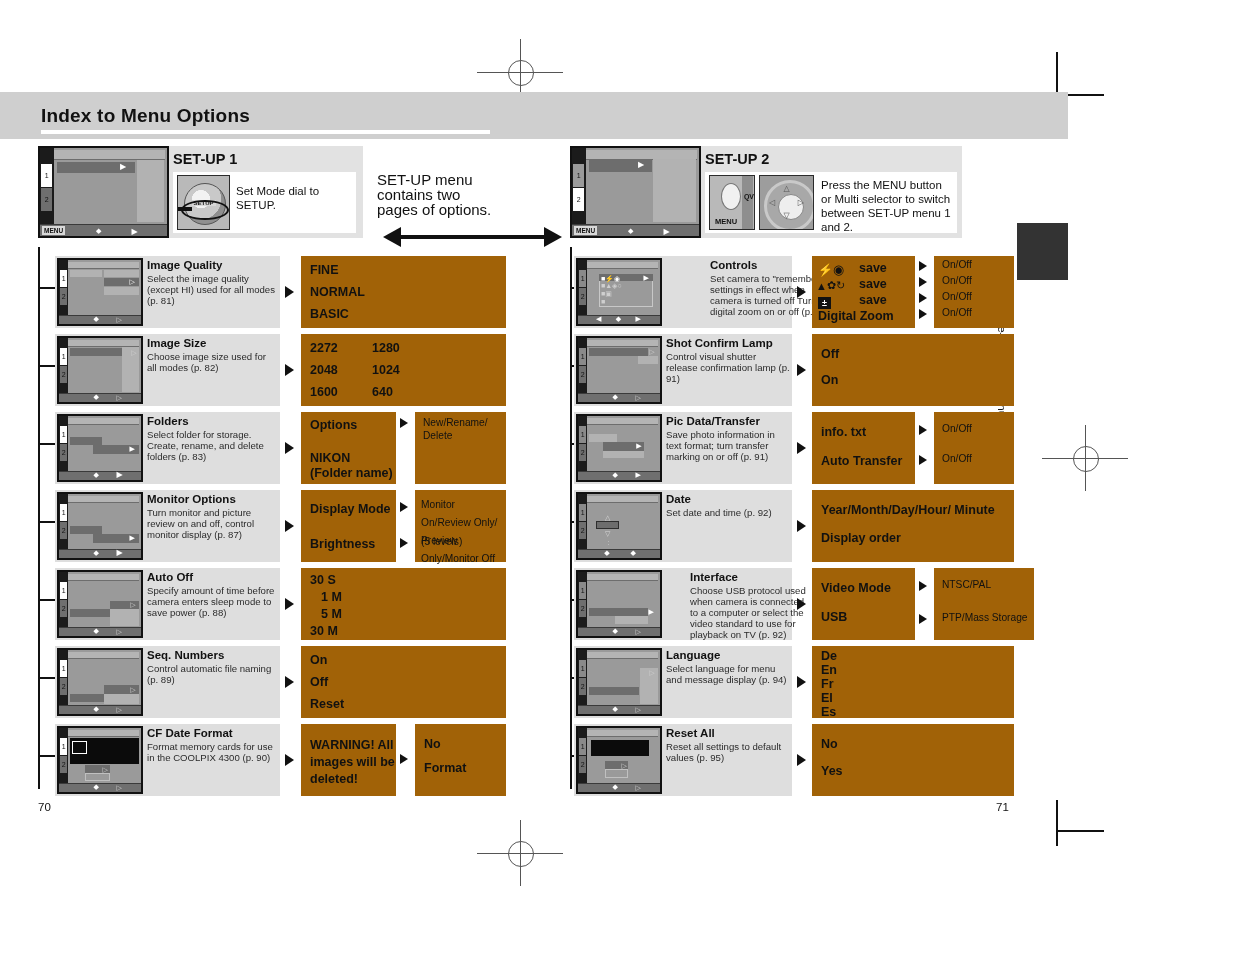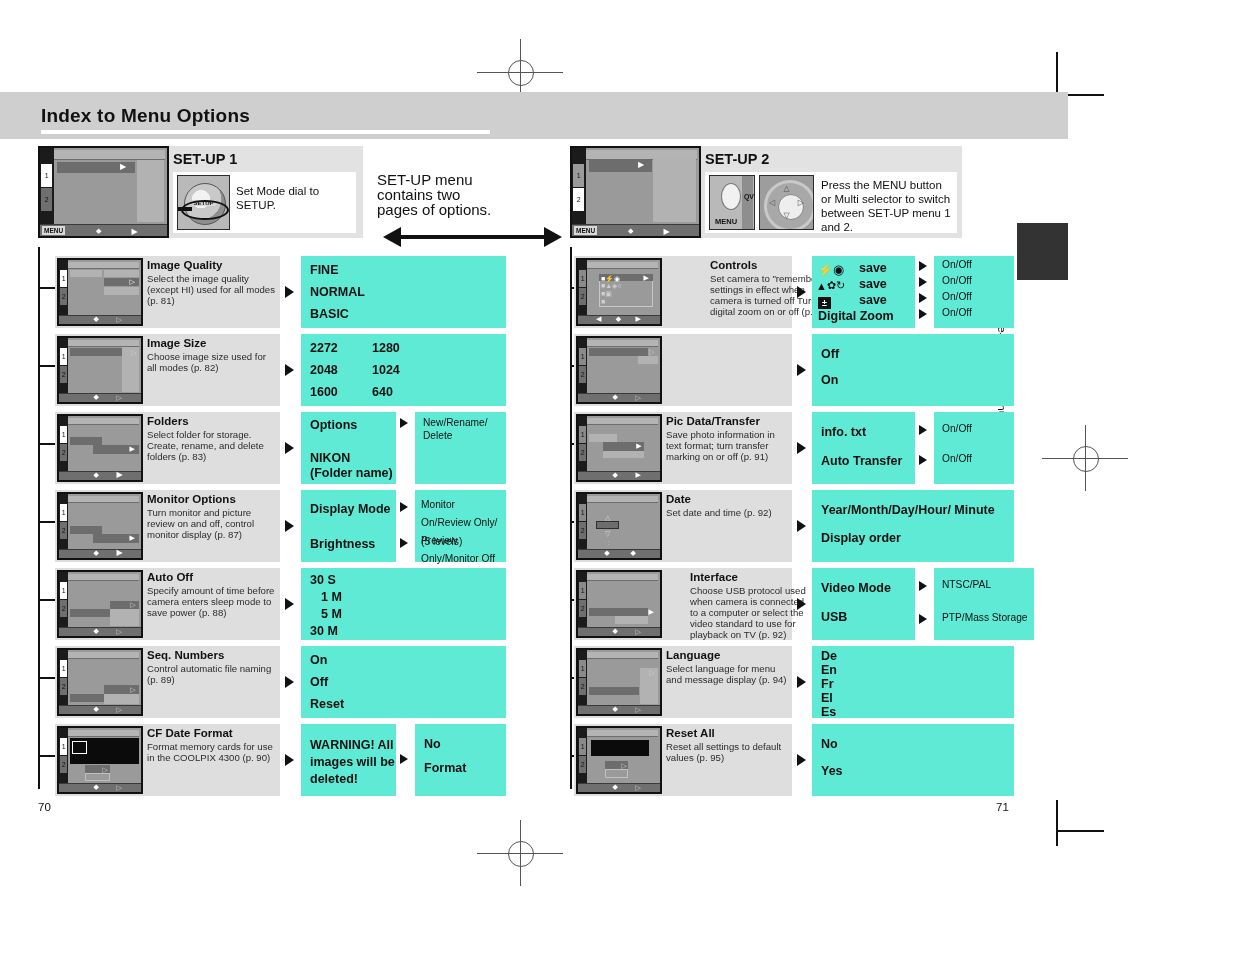--- a/index.html
+++ b/index.html
@@ -62,21 +62,21 @@
   .lcd .lt{position:absolute;background:#b2b2b2;}
   .lcd .blk{position:absolute;background:#0b0b0b;}
   .lcd .pt{position:absolute;color:#fff;font-size:7px;line-height:7px;}
   .lcd .ptd{position:absolute;color:#cfcfcf;font-size:7px;line-height:7px;}
 
   
   .row{position:relative;}
   .cell{position:absolute;background:#dedede;box-sizing:border-box;}
   .cell .nm{font-size:11.5px;font-weight:bold;color:#111;display:block;line-height:13px;}
   .cell .ds{font-size:9.6px;color:#2b2b2b;display:block;line-height:11px;margin-top:1px;}
-  .optcell{position:absolute;background:#5eead4;box-sizing:border-box;}
+  .optcell{position:absolute;background:#a16207;box-sizing:border-box;}
   .opt{position:absolute;font-size:12.5px;font-weight:bold;color:#111;white-space:nowrap;}
   .opt.small{font-size:10.2px;font-weight:normal;}
   .tri{position:absolute;width:0;height:0;border-left:9px solid #111;
        border-top:6px solid transparent;border-bottom:6px solid transparent;}
   .tri.sm{border-left-width:8px;border-top-width:5px;border-bottom-width:5px;}
 
   
   .treev{position:absolute;width:2px;background:#111;}
   .treeh{position:absolute;height:2px;background:#111;}
 
@@ -502,20 +502,24 @@
             <div class="tabcol"></div>
           <div class="tab1" style="top:16%;height:26%;line-height:17px;background:#8a8a8a;">1</div>
           <div class="tab2" style="top:44%;height:26%;line-height:17px;">2</div>
           <div class="hl" style="left:13%;top:15%;width:72%;height:13%;"></div>
           <div class="lt" style="left:73%;top:28%;width:25%;height:13%;"></div>
           <div class="ptd" style="left:87%;top:16%;">▷</div>
           <div class="bottombar"></div>
           <div class="updown" style="left:42%;bottom:1px;">◆</div>
           <div class="ptd" style="left:70%;bottom:1px;">▷</div>
         </div>
+        <div style="position:absolute;left:92px;top:3px;width:124px;">
+          <span class="nm">Shot Confirm Lamp</span>
+          <span class="ds">Control visual shutter release confirmation lamp (p. 91)</span>
+        </div>
       </div>
       <div class="tri" style="left:223px;top:30px;"></div>
       <div class="optcell" style="left:238px;top:0;width:202px;height:72px;">
         <div class="opt" style="left:9px;top:13px;">Off</div>
         <div class="opt" style="left:9px;top:39px;">On</div>
       </div>
     </div>
 
     <div class="row" style="position:absolute;left:4px;top:266px;">
       <div class="cell" style="left:0;top:0;width:218px;height:72px;">

